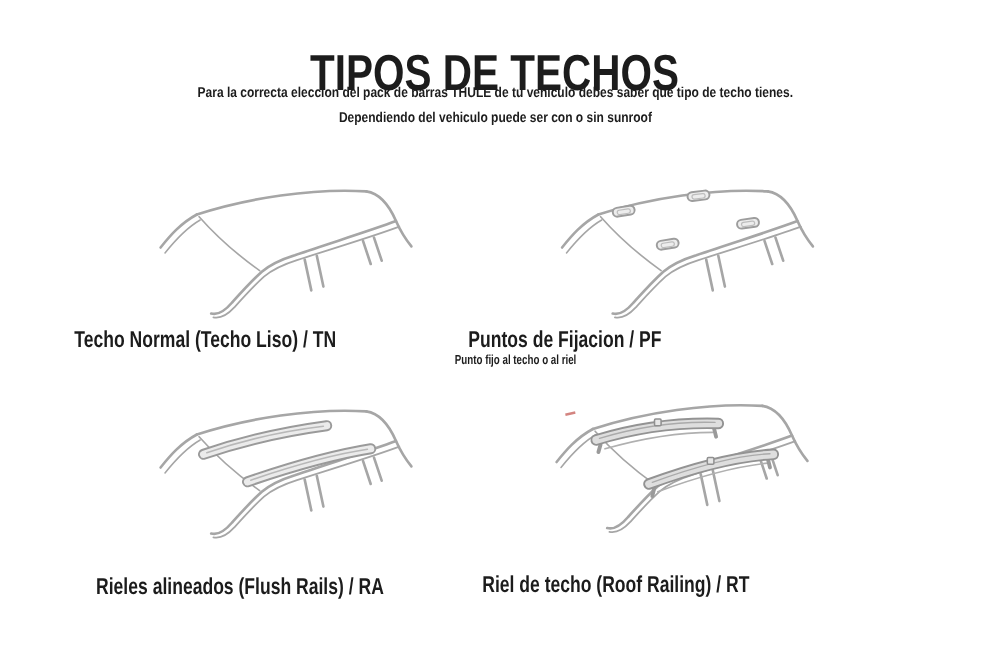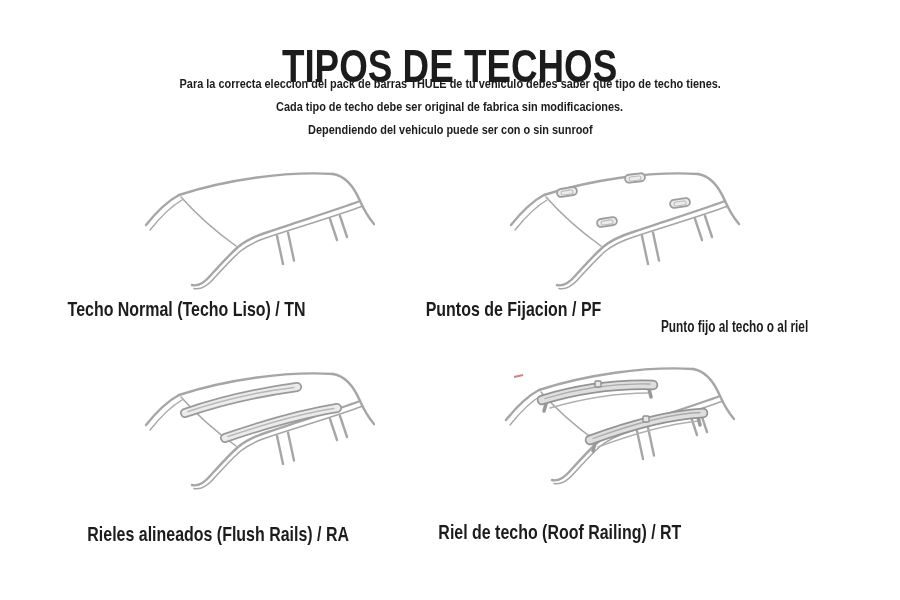--- a/index.html
+++ b/index.html
@@ -14,21 +14,21 @@
   }
   .title .cx{transform:scaleX(.80);}
   .intro{
     position:absolute;top:72px;left:0;width:900px;text-align:center;
     font-size:13px;font-weight:700;line-height:23px;
   }
   .intro .cx{transform:scaleX(.84);}
   .fig{position:absolute;margin:0;padding:0;}
   .lbl{position:absolute;width:440px;text-align:left;font-size:21px;font-weight:700;line-height:24px;}
   .lbl .cx{transform:scaleX(.76);}
-  .sub{position:absolute;width:440px;text-align:right;font-size:16px;font-weight:700;line-height:16px;}
+  .sub{position:absolute;width:440px;text-align:left;font-size:12px;font-weight:700;line-height:16px;}
   .sub .cx{transform:scaleX(.74);}
   svg{display:block;}
 </style>
 </head>
 <body>
 
 <div id="canvas">
 
   <svg width="0" height="0" style="position:absolute" aria-hidden="true">
     <defs>
@@ -53,21 +53,20 @@
         <path d="M190,56 L197,77"></path>
         <path d="M200,53 L207,74"></path>
       </g>
     </defs>
   </svg>
 
   <h1 class="title"><span class="cx">TIPOS DE TECHOS</span></h1>
 
   <div class="intro">
     <div><span class="cx">Para la correcta eleccion del pack de barras THULE de tu vehiculo debes saber que tipo de techo tienes.</span></div>
-    <div><span class="cx">Cada tipo de techo debe ser original de fabrica sin modificaciones.</span></div>
     <div><span class="cx">Dependiendo del vehiculo puede ser con o sin sunroof</span></div>
   </div>
 
   <figure class="fig" style="left:140px;top:163px;">
     <svg width="290" height="140" viewBox="0 0 290 140">
       <use href="#roof-base"></use>
     </svg>
   </figure>
   <div class="lbl" style="left:30px;top:297px;"><span class="cx">Techo Normal (Techo Liso) / TN</span></div>
 

